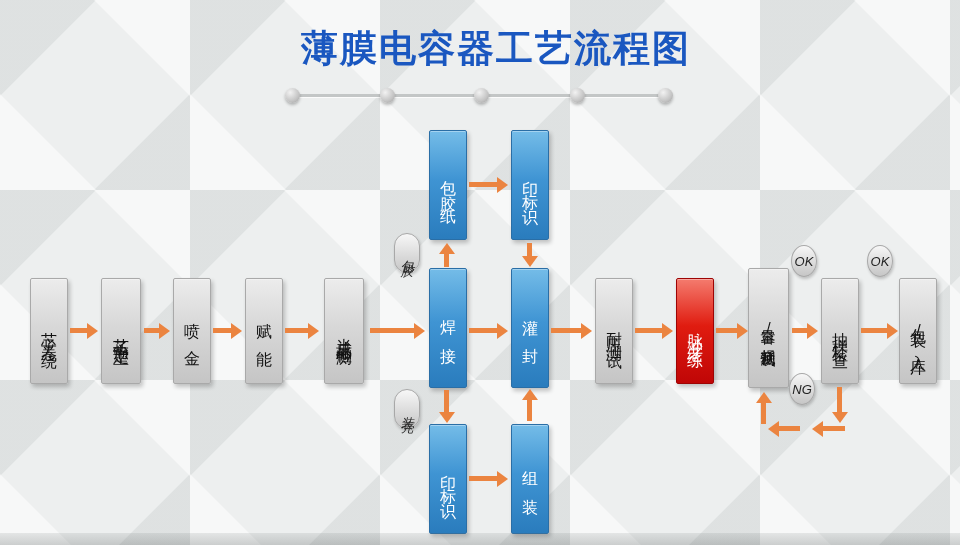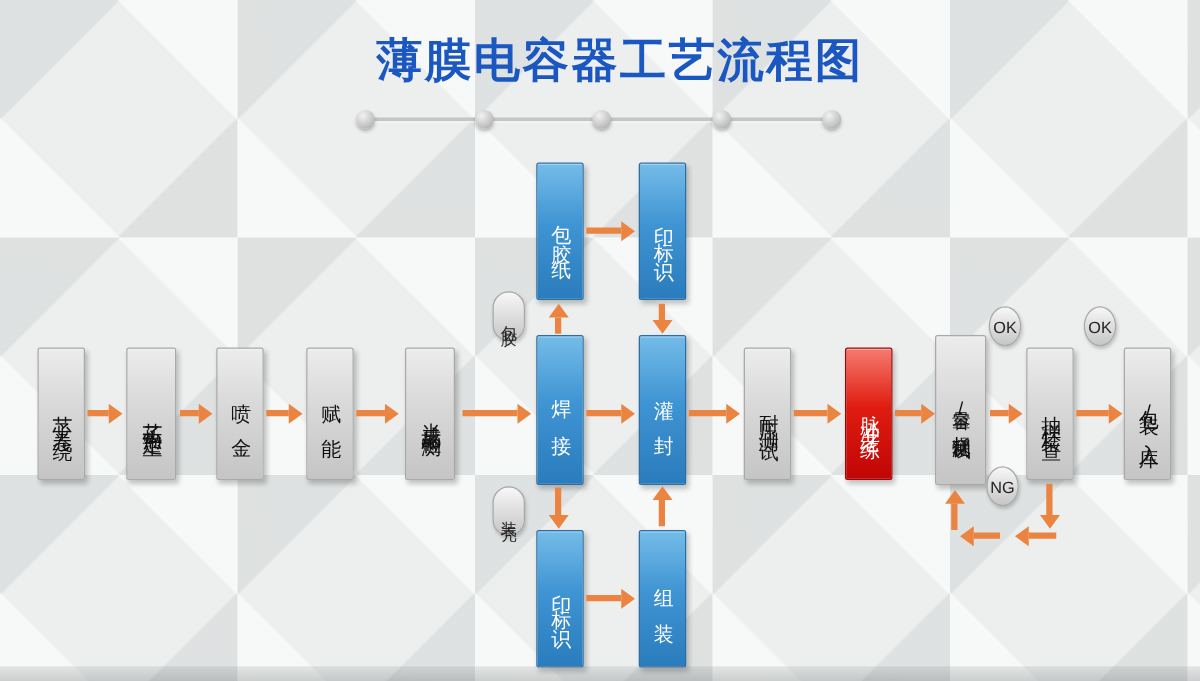--- a/index.html
+++ b/index.html
@@ -44,21 +44,21 @@
   .sp2 { letter-spacing:28px; padding-top:14px; }
   .sp3 { letter-spacing:14px; padding-top:7px; }
   .sp4 { letter-spacing:7px;  padding-top:4px; }
   .sp5 { letter-spacing:3px;  padding-top:2px; }
   .spL { letter-spacing:1px;  padding-top:1px; font-size:15px; }
   .spT { letter-spacing:4px;  padding-top:2px; font-size:13px; }
   .tag {
     position:absolute; display:flex; align-items:center; justify-content:center;
     background:linear-gradient(180deg,#f7f7f7 0%,#dedede 50%,#c6c6c6 100%);
     border:1px solid #a8a8a8; box-shadow:1px 2px 3px rgba(0,0,0,.2);
-    font-size:13px; color:#222;
+    font-size:13px; color:#222;font-style:italic;
   }
   .tag.capsule { border-radius:13px; }
   .tag.ellipse { border-radius:50%; }
   .arrow { position:absolute; background:#eb8440; }
   .arrow.h { height:5px; }
   .arrow.v { width:5px; }
   .arrow.right::after {
     content:""; position:absolute; right:-11px; top:50%; margin-top:-8px;
     border-left:11px solid #eb8440; border-top:8px solid transparent; border-bottom:8px solid transparent;
   }

